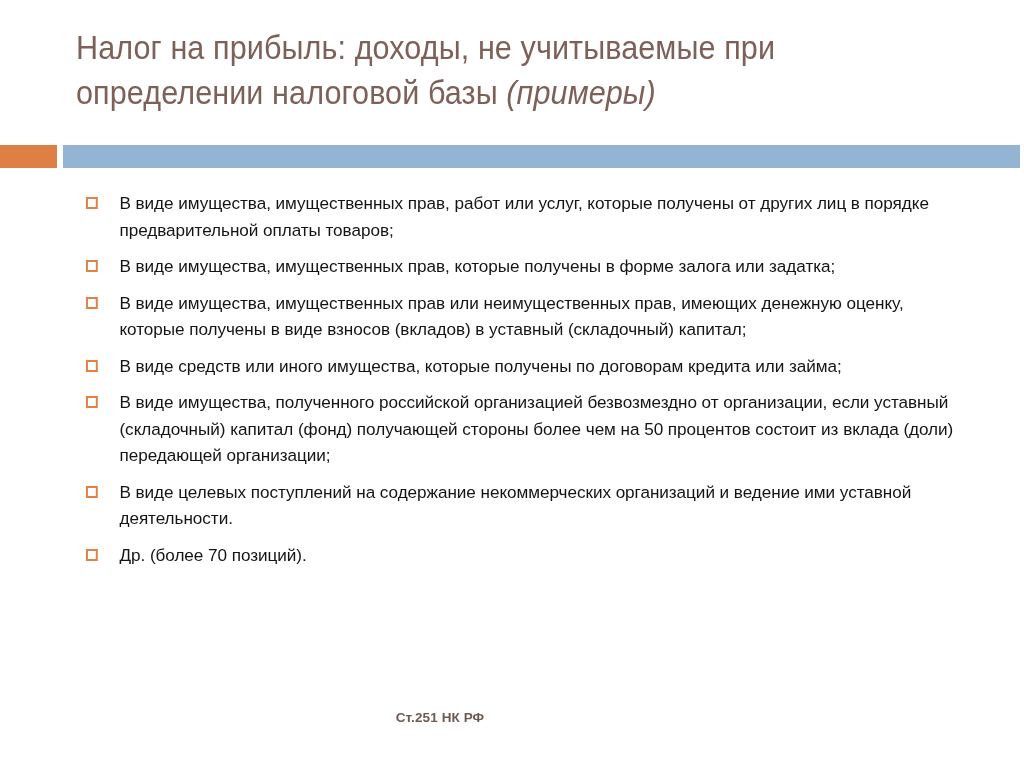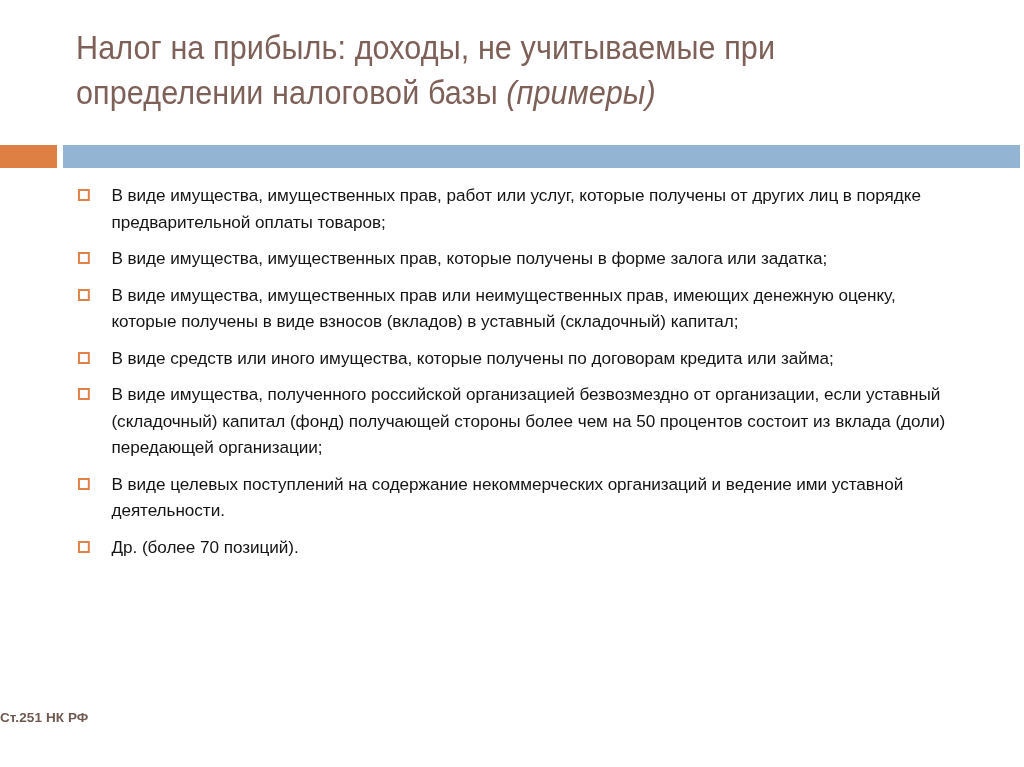--- a/index.html
+++ b/index.html
@@ -61,21 +61,21 @@
     height: 23px;
     background: #93b4d3;
   }
 
   
   .bullet-list {
     position: absolute;
     left: 76px;
     top: 182px;
     width: 900px;
-    margin: 0;
+    margin: 8px;
     padding: 0;
     list-style: none;
   }
   .bullet-item {
     position: relative;
     padding-left: 36px;
     margin: 0 0 10px 0;
     font-size: 17.4px;
     line-height: 26.5px;
     color: #141414;
@@ -97,21 +97,21 @@
     box-sizing: content-box;
     display: block;
   }
 
   
   .footer-note {
     position: absolute;
     left: 0;
     top: 710px;
     width: 880px;
-    text-align: left;
+    text-align: center;
     font-size: 13.5px;
     font-weight: 700;
     color: #6f5a52;
     letter-spacing: 0.1px;
   }
 </style>
 </head>
 <body>
 
 <div class="slide-title">

